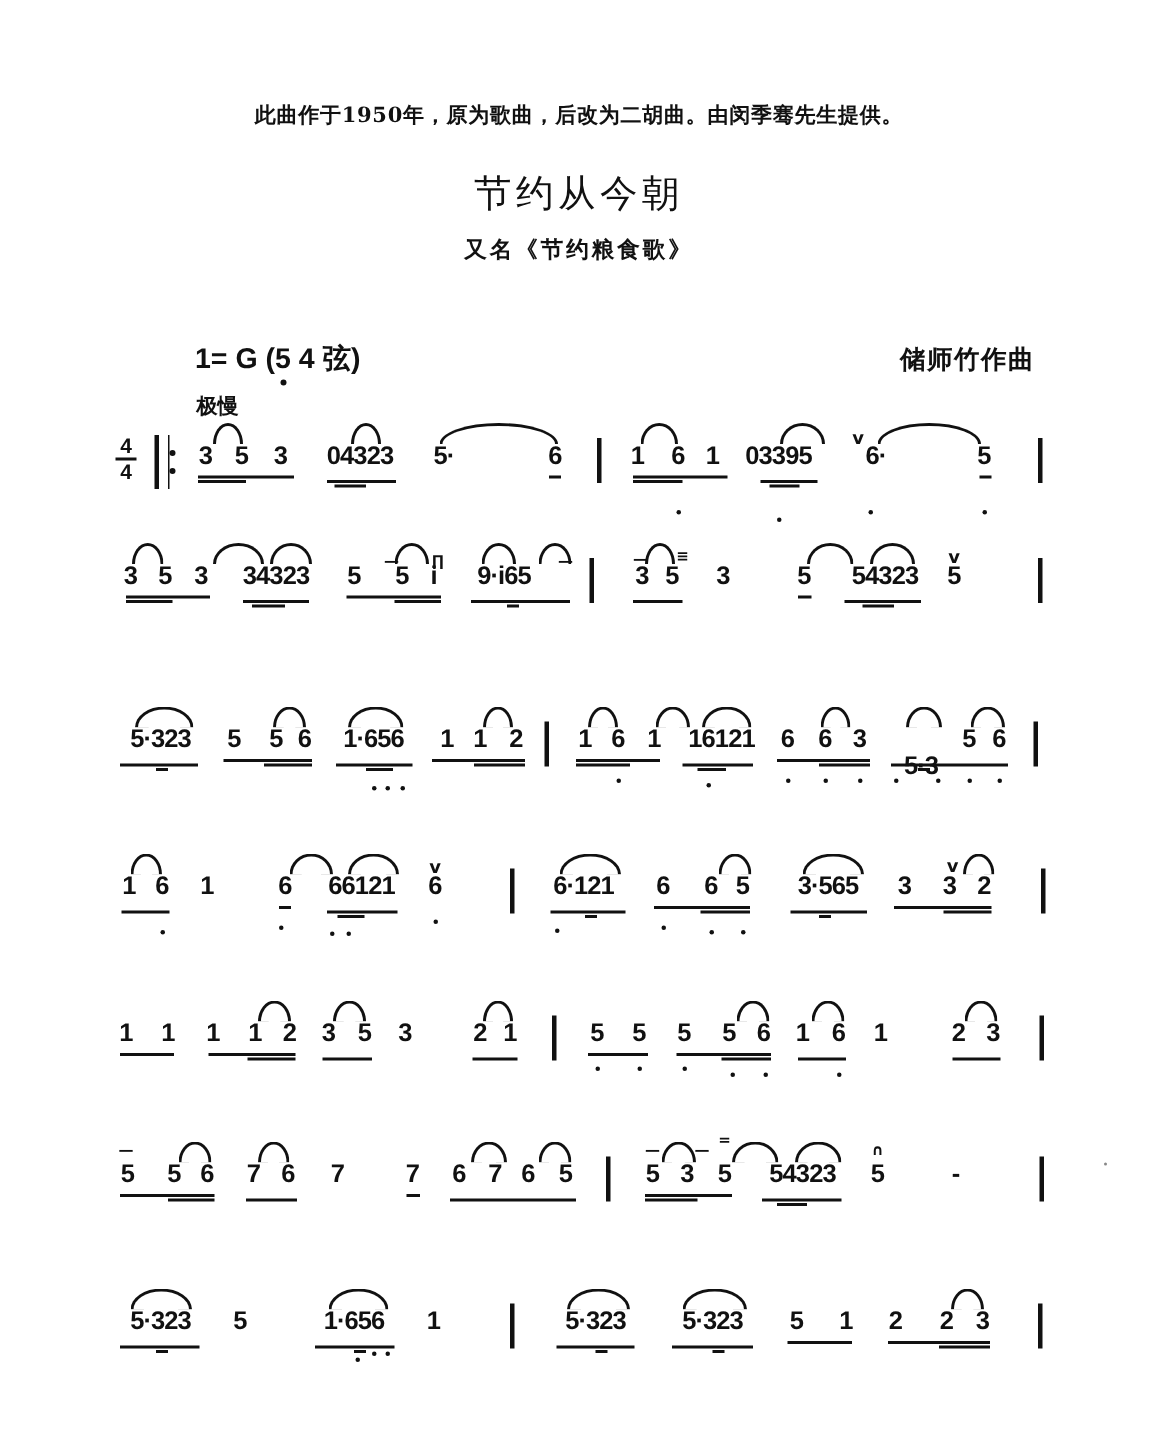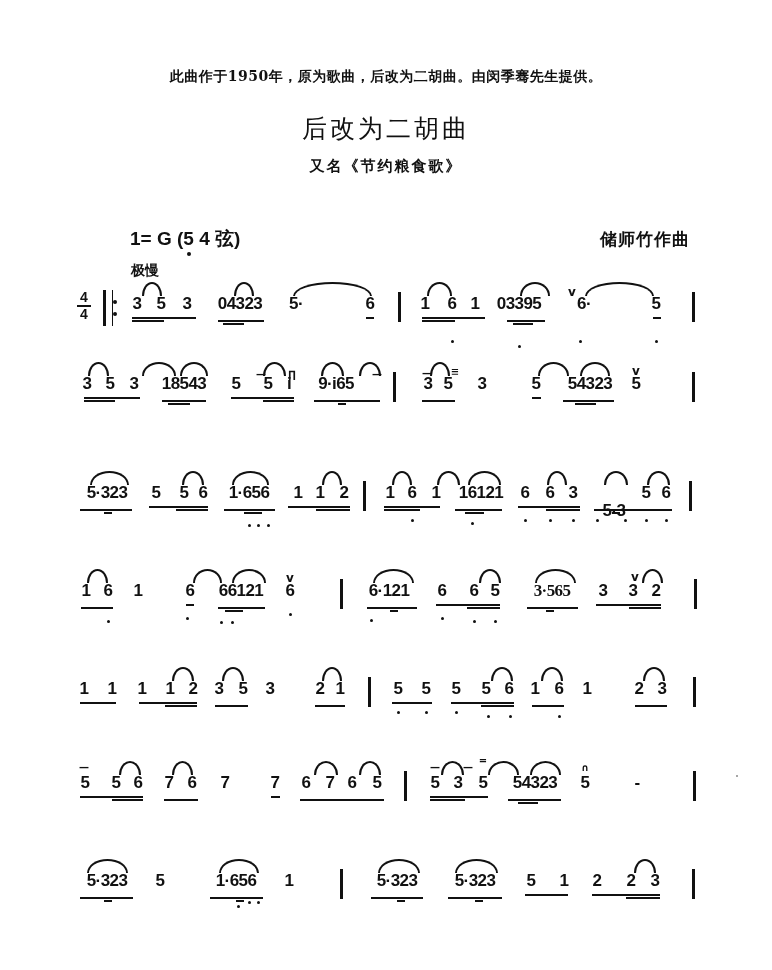--- a/index.html
+++ b/index.html
@@ -31,21 +31,21 @@
   .uline{position:absolute;height:2px;background:#111;}
   .slur{position:absolute;height:12px;border:2px solid #111;border-bottom:none;border-radius:50% 50% 0 0 / 100% 100% 0 0;}
   .dot{position:absolute;width:3px;height:3px;border-radius:50%;background:#111;}
   .breath{position:absolute;font-size:12px;font-weight:bold;transform:translateX(-50%);}
   .speck{right:34px;top:775px;width:2px;height:2px;background:#888;border-radius:50%;}
 </style>
 </head>
 <body>
 
 <div class="abs note-line">此曲作于1950年，原为歌曲，后改为二胡曲。由闵季骞先生提供。</div>
-<div class="abs title">后改为二胡曲</div>
+<div class="abs title">节约从今朝</div>
 <div class="abs subtitle">又名《节约粮食歌》</div>
 
 <div class="abs key"><span>1= G (</span><span class="low">5</span><span> 4 弦)</span></div>
 <div class="abs composer">储师竹作曲</div>
 <div class="abs tempo">极慢</div>
 
 <div class="abs time-sig">
   <div>4</div>
   <div class="bar"></div>
   <div>4</div>
@@ -85,21 +85,21 @@
     <div class="uline" style="left: 513px; width: 20px; top: 323px;"></div>
     <div class="uline" style="left: 653px; width: 8px; top: 317px;"></div>
     <div class="dot" style="left: 450.5px; top: 340px;"></div>
     <div class="dot" style="left: 517.5px; top: 345px;"></div>
     <div class="dot" style="left: 578.5px; top: 340px;"></div>
     <div class="dot" style="left: 654.5px; top: 340px;"></div>
     <div class="breath" style="left: 572px; top: 285px;">v</div>
     <div class="ntoken" style="left: 87px; top: 374px;">3</div>
     <div class="ntoken" style="left: 110px; top: 374px;">5</div>
     <div class="ntoken" style="left: 134px; top: 374px;">3</div>
-    <div class="ntoken" style="left: 184px; top: 374px;">18543</div>
+    <div class="ntoken" style="left: 184px; top: 374px;">34323</div>
     <div class="ntoken" style="left: 236px; top: 374px;">5</div>
     <div class="ntoken" style="left: 268px; top: 374px;">5</div>
     <div class="ntoken" style="left: 289px; top: 374px;">i</div>
     <div class="ntoken" style="left: 336px; top: 374px;">9·i65</div>
     <div class="ntoken" style="left: 428px; top: 374px;">3</div>
     <div class="ntoken" style="left: 448px; top: 374px;">5</div>
     <div class="ntoken" style="left: 482px; top: 374px;">3</div>
     <div class="ntoken" style="left: 536px; top: 374px;">5</div>
     <div class="ntoken" style="left: 590px; top: 374px;">54323</div>
     <div class="ntoken" style="left: 636px; top: 374px;">5</div>
@@ -193,21 +193,21 @@
     <div class="ntoken" style="left: 86px; top: 581px;">1</div>
     <div class="ntoken" style="left: 108px; top: 581px;">6</div>
     <div class="ntoken" style="left: 138px; top: 581px;">1</div>
     <div class="ntoken" style="left: 190px; top: 581px;">6</div>
     <div class="ntoken" style="left: 241px; top: 581px;">66121</div>
     <div class="ntoken" style="left: 290px; top: 581px;">6</div>
     <div class="ntoken" style="left: 389px; top: 581px;">6·121</div>
     <div class="ntoken" style="left: 442px; top: 581px;">6</div>
     <div class="ntoken" style="left: 474px; top: 581px;">6</div>
     <div class="ntoken" style="left: 495px; top: 581px;">5</div>
-    <div class="ntoken" style="left: 552px; top: 581px; font-family: Liberation Serif, serif;">3·565</div>
+    <div class="ntoken" style="left: 552px; top: 581px;">3·565</div>
     <div class="ntoken" style="left: 603px; top: 581px;">3</div>
     <div class="ntoken" style="left: 633px; top: 581px;">3</div>
     <div class="ntoken" style="left: 656px; top: 581px;">2</div>
     <div class="barline" style="left: 340px; top: 579px;"></div>
     <div class="barline" style="left: 694px; top: 579px;"></div>
     <div class="slur" style="left: 87px; width: 17px; top: 569px;"></div>
     <div class="slur" style="left: 193px; width: 25px; top: 569px;"></div>
     <div class="slur" style="left: 232px; width: 30px; top: 569px;"></div>
     <div class="slur" style="left: 373px; width: 37px; top: 569px;"></div>
     <div class="slur" style="left: 479px; width: 18px; top: 569px;"></div>

